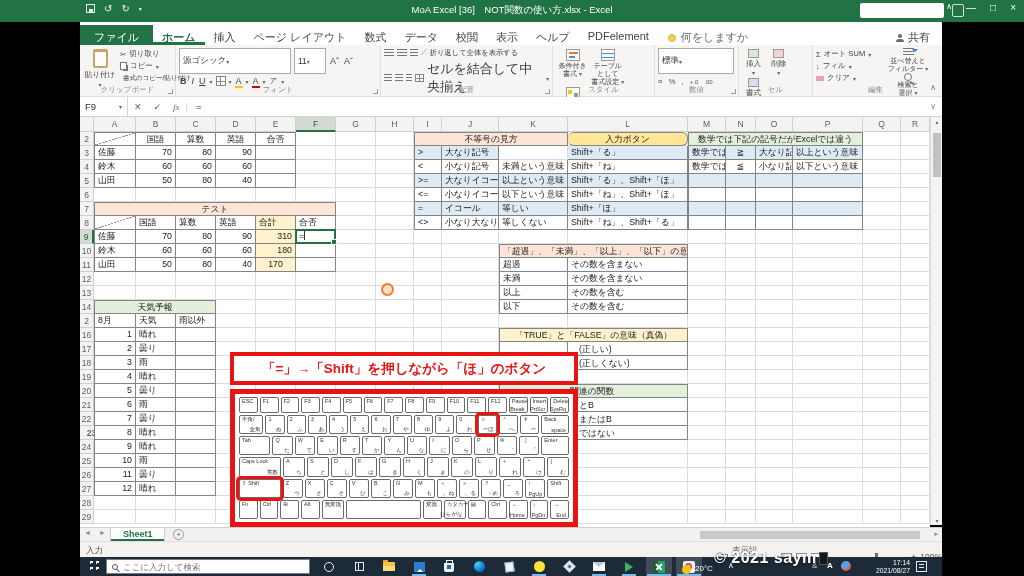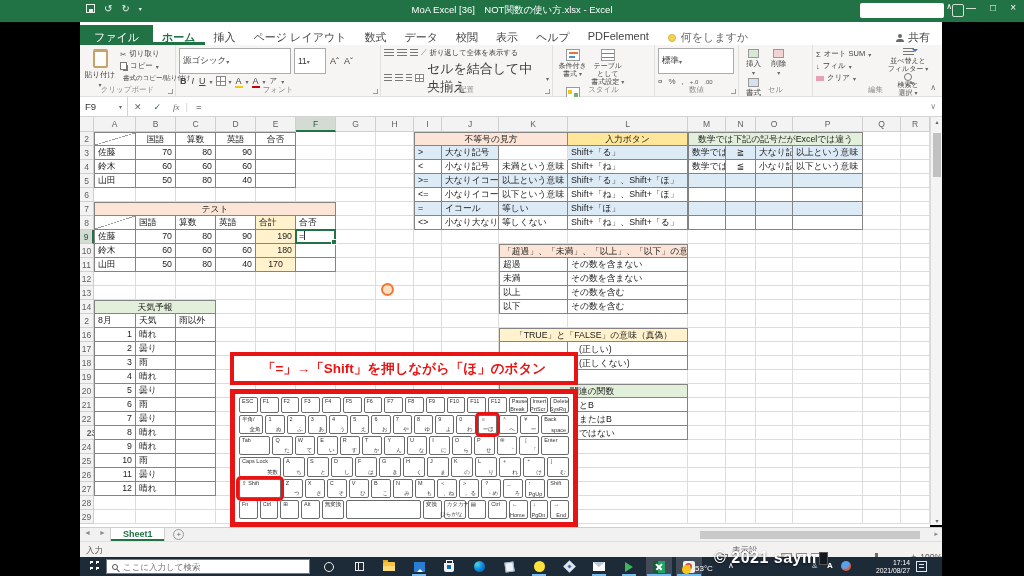--- a/index.html
+++ b/index.html
@@ -508,21 +508,21 @@
       <div class="tc bl diag" style="left: 14px; top: 99px; width: 42px; height: 14px; text-align: left;"></div>
       <div class="tc" style="left: 56px; top: 99px; width: 40px; height: 14px; text-align: left;">国語</div>
       <div class="tc" style="left: 96px; top: 99px; width: 40px; height: 14px; text-align: left;">算数</div>
       <div class="tc" style="left: 136px; top: 99px; width: 40px; height: 14px; text-align: left;">英語</div>
       <div class="tc" style="left: 176px; top: 99px; width: 40px; height: 14px; background: rgb(255, 242, 204); text-align: left;">合計</div>
       <div class="tc" style="left: 216px; top: 99px; width: 40px; height: 14px; text-align: left;">合否</div>
       <div class="tc bl" style="left: 14px; top: 113px; width: 42px; height: 14px; text-align: left;">佐藤</div>
       <div class="tc" style="left: 56px; top: 113px; width: 40px; height: 14px; text-align: right;">70</div>
       <div class="tc" style="left: 96px; top: 113px; width: 40px; height: 14px; text-align: right;">80</div>
       <div class="tc" style="left: 136px; top: 113px; width: 40px; height: 14px; text-align: right;">90</div>
-      <div class="tc" style="left: 176px; top: 113px; width: 40px; height: 14px; background: rgb(255, 242, 204); text-align: right;">190</div>
+      <div class="tc" style="left: 176px; top: 113px; width: 40px; height: 14px; background: rgb(255, 242, 204); text-align: right;">310</div>
       <div class="tc" style="left: 216px; top: 113px; width: 40px; height: 14px; text-align: left;"></div>
       <div class="tc bl" style="left: 14px; top: 127px; width: 42px; height: 14px; text-align: left;">鈴木</div>
       <div class="tc" style="left: 56px; top: 127px; width: 40px; height: 14px; text-align: right;">60</div>
       <div class="tc" style="left: 96px; top: 127px; width: 40px; height: 14px; text-align: right;">60</div>
       <div class="tc" style="left: 136px; top: 127px; width: 40px; height: 14px; text-align: right;">60</div>
       <div class="tc" style="left: 176px; top: 127px; width: 40px; height: 14px; background: rgb(255, 242, 204); text-align: right;">180</div>
       <div class="tc" style="left: 216px; top: 127px; width: 40px; height: 14px; text-align: left;"></div>
       <div class="tc bl" style="left: 14px; top: 141px; width: 42px; height: 14px; text-align: left;">山田</div>
       <div class="tc" style="left: 56px; top: 141px; width: 40px; height: 14px; text-align: right;">50</div>
       <div class="tc" style="left: 96px; top: 141px; width: 40px; height: 14px; text-align: right;">80</div>
@@ -563,21 +563,21 @@
       <div class="tc bl" style="left: 14px; top: 337px; width: 42px; height: 14px; text-align: right;">10</div>
       <div class="tc" style="left: 56px; top: 337px; width: 40px; height: 14px; text-align: left;">雨</div>
       <div class="tc" style="left: 96px; top: 337px; width: 40px; height: 14px; text-align: left;"></div>
       <div class="tc bl" style="left: 14px; top: 351px; width: 42px; height: 14px; text-align: right;">11</div>
       <div class="tc" style="left: 56px; top: 351px; width: 40px; height: 14px; text-align: left;">曇り</div>
       <div class="tc" style="left: 96px; top: 351px; width: 40px; height: 14px; text-align: left;"></div>
       <div class="tc bl" style="left: 14px; top: 365px; width: 42px; height: 14px; text-align: right;">12</div>
       <div class="tc" style="left: 56px; top: 365px; width: 40px; height: 14px; text-align: left;">晴れ</div>
       <div class="tc" style="left: 96px; top: 365px; width: 40px; height: 14px; text-align: left;"></div>
       <div class="tc bt bl" style="left: 334px; top: 15px; width: 154px; height: 14px; background: rgb(252, 228, 214); text-align: center;">不等号の見方</div>
-      <div class="tc bt" style="left: 488px; top: 15px; width: 120px; height: 14px; background: rgb(255, 230, 153); text-align: center;">入力ボタン</div>
+      <div class="tc bt" style="left: 488px; top: 15px; width: 120px; height: 14px; background: rgb(255, 230, 153); text-align: center; border-radius: 6px;">入力ボタン</div>
       <div class="tc bl" style="left: 334px; top: 29px; width: 28px; height: 14px; background: rgb(221, 235, 247); text-align: left;">&gt;</div>
       <div class="tc" style="left: 362px; top: 29px; width: 57px; height: 14px; background: rgb(221, 235, 247); text-align: left;">大なり記号</div>
       <div class="tc" style="left: 419px; top: 43px; width: 69px; height: 14px; background: rgb(221, 235, 247); text-align: left;">超過という意味</div>
       <div class="tc" style="left: 488px; top: 29px; width: 120px; height: 14px; background: rgb(221, 235, 247); text-align: left;">Shift+「る」</div>
       <div class="tc bl" style="left: 334px; top: 43px; width: 28px; height: 14px; text-align: left;">&lt;</div>
       <div class="tc" style="left: 362px; top: 43px; width: 57px; height: 14px; text-align: left;">小なり記号</div>
       <div class="tc" style="left: 419px; top: 43px; width: 69px; height: 14px; text-align: left;">未満という意味</div>
       <div class="tc" style="left: 488px; top: 43px; width: 120px; height: 14px; text-align: left;">Shift+「ね」</div>
       <div class="tc bl" style="left: 334px; top: 57px; width: 28px; height: 14px; background: rgb(221, 235, 247); text-align: left;">&gt;=</div>
       <div class="tc" style="left: 362px; top: 57px; width: 57px; height: 14px; background: rgb(221, 235, 247); text-align: left;">大なりイコール</div>
@@ -1061,21 +1061,21 @@
           <span class="ic ic-excel"></span>
           <div class="runline" style="width: 24px;"></div>
         </div>
         <div class="tbslot hl" style="left: 596px;">
           <span class="ic ic-recorder"></span>
           <div class="runline" style="width: 24px;"></div>
         </div>
       </div>
     <div class="tray" style="left:602px;display:flex;gap:4px;align-items:center">
       <span class="sun"></span>
-      <span style="padding-top:3px">53°C</span>
+      <span style="padding-top:3px">20°C</span>
     </div>
     <div class="tray" style="left:648px;padding-top:4px">∧</div>
     <div class="tray" style="left:732px;padding-top:4px;color:#cfd8e0">&amp;</div>
     <div class="tray" style="left:747px;padding-top:4px;font-weight:bold">A</div>
     <div class="tray" style="left:761px">
         <div class="ball"></div>
       </div>
     <div class="tray clockblk" style="left:775px;width:55px">
       <div>17:14</div>
       <div>2021/08/27</div>

